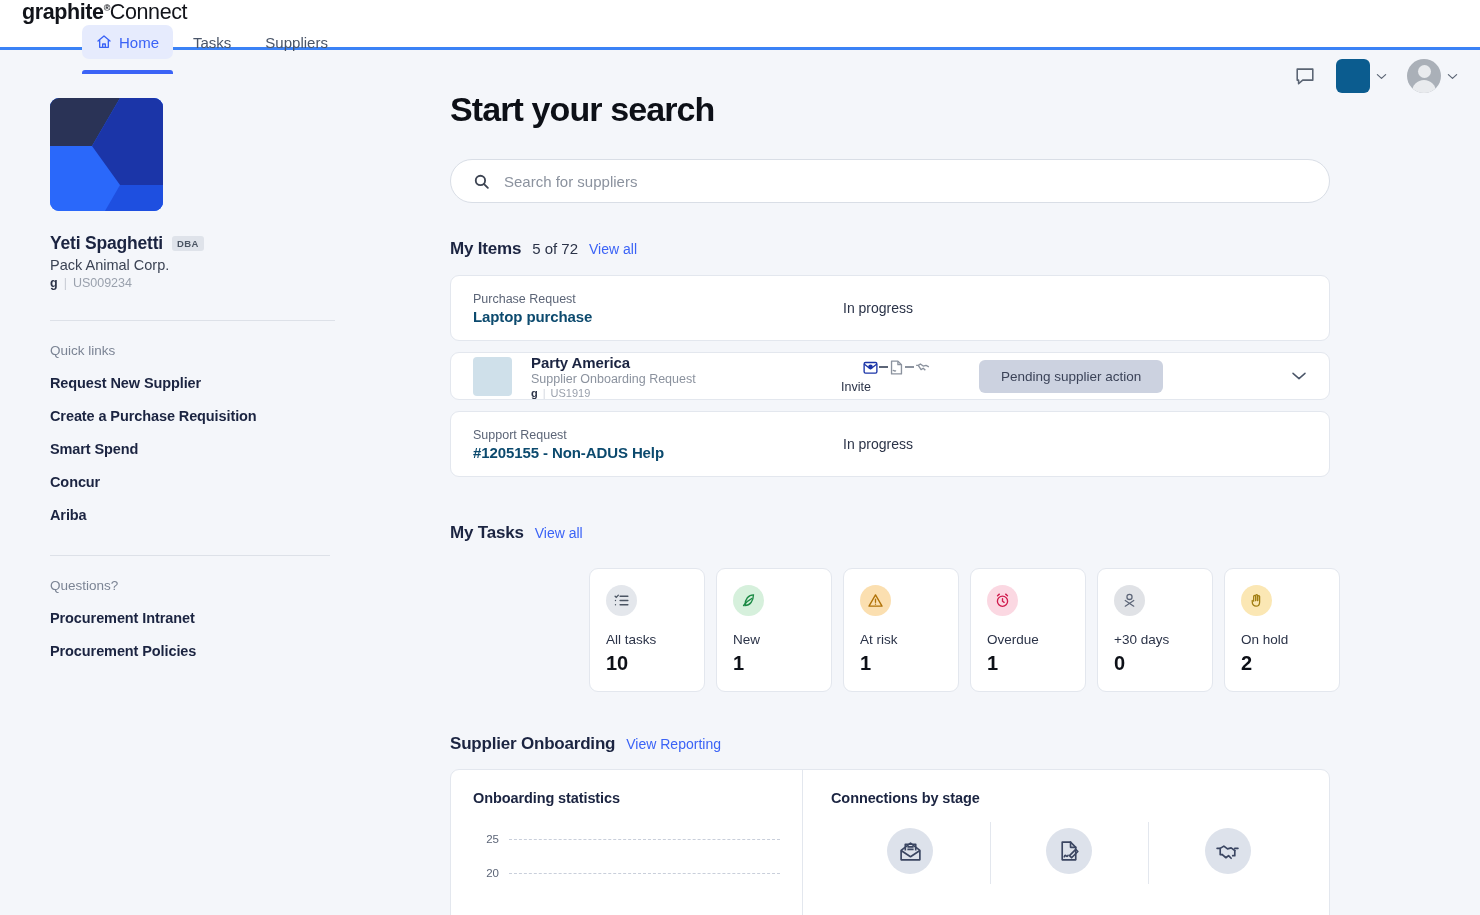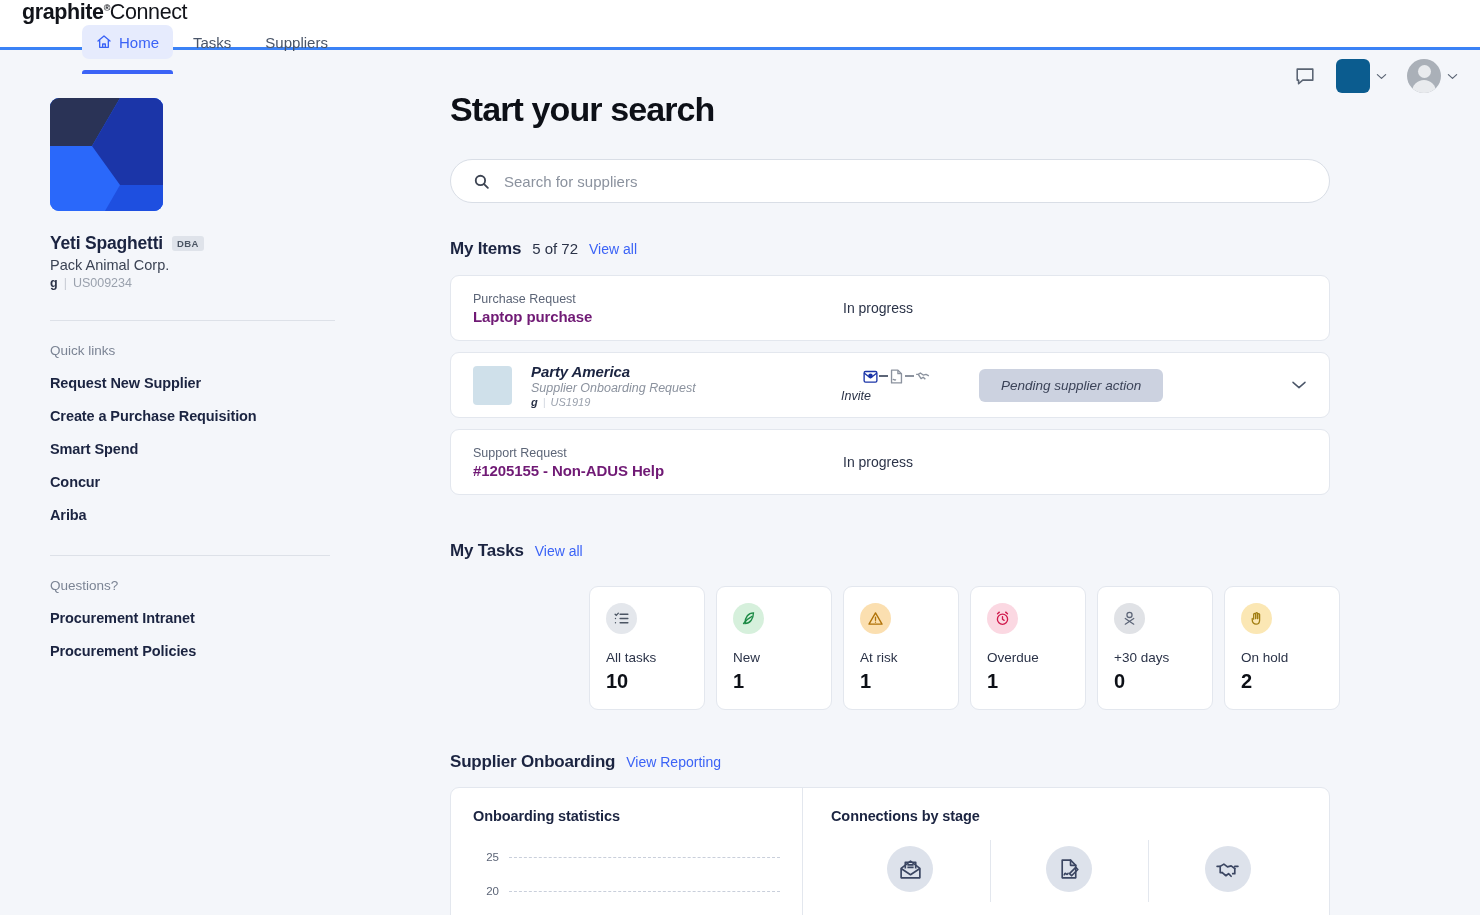--- a/index.html
+++ b/index.html
@@ -113,24 +113,24 @@
   .sec-title { font-size: 17px; font-weight: 700; color: #1b2441; letter-spacing: -0.2px; }
   .sec-count { font-size: 15px; color: #2b3348; }
   .sec-link { font-size: 14px; color: #3b63f6; cursor: pointer; text-decoration: none; }
 
   .mi-wrap { margin-top: 16px; display: flex; flex-direction: column; gap: 11px; }
   .mi-card {
     width: 880px; background: #fff; border: 1px solid #e3e7ee; border-radius: 9px;
     display: flex; align-items: center; padding: 0 22px;
   }
   .mi-simple { height: 66px; }
-  .mi-rich { height: 66px; font-style: italic; }
+  .mi-rich { height: 48px; }
   .mi-left { width: 370px; }
   .mi-kind { font-size: 12.5px; color: #5c6577; }
-  .mi-title { font-size: 15px; font-weight: 700; color: #701a75; margin-top: 2px; letter-spacing: -0.1px; }
+  .mi-title { font-size: 15px; font-weight: 700; color: #0c4a6e; margin-top: 2px; letter-spacing: -0.1px; }
   .mi-status { font-size: 14px; color: #2b3348; }
 
   .mi-thumb { width: 39px; height: 39px; border-radius: 4px; background: #cfe0ea; flex: none; }
   .mi-sup { margin-left: 19px; width: 310px; }
   .mi-sup-name { font-size: 15px; font-weight: 700; color: #1b2441; letter-spacing: -0.1px; }
   .mi-sup-sub { font-size: 12.5px; color: #8b929e; margin-top: 1px; }
   .mi-sup-id { font-size: 11px; color: #9aa1ad; margin-top: 1px; display: flex; gap: 5px; align-items: center; }
   .mi-sup-id b { color: #2b3348; font-size: 11px; }
 
   .stage-wrap { width: 110px; display: flex; flex-direction: column; align-items: center; }

